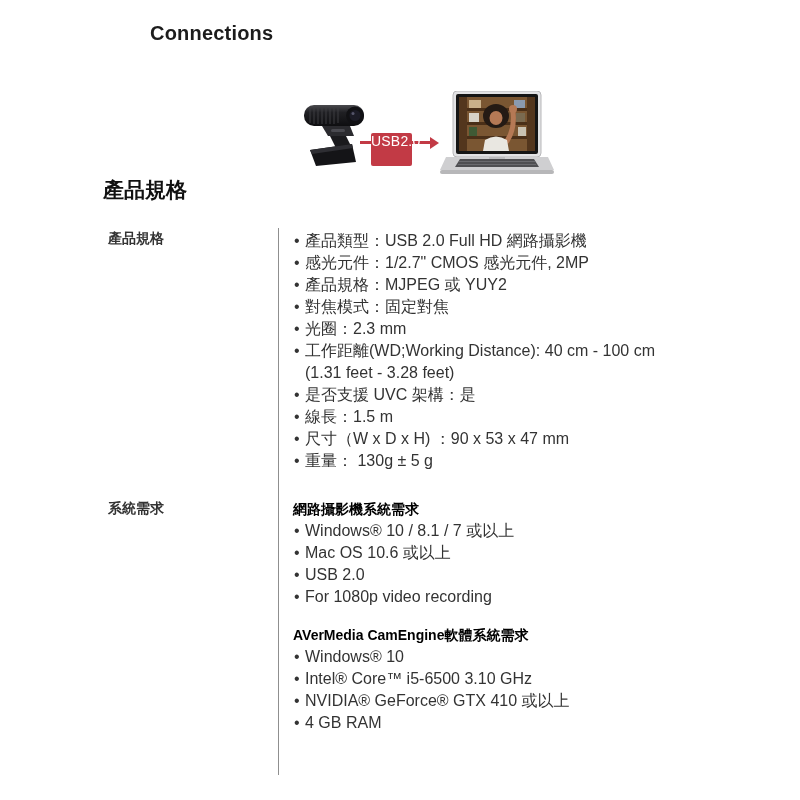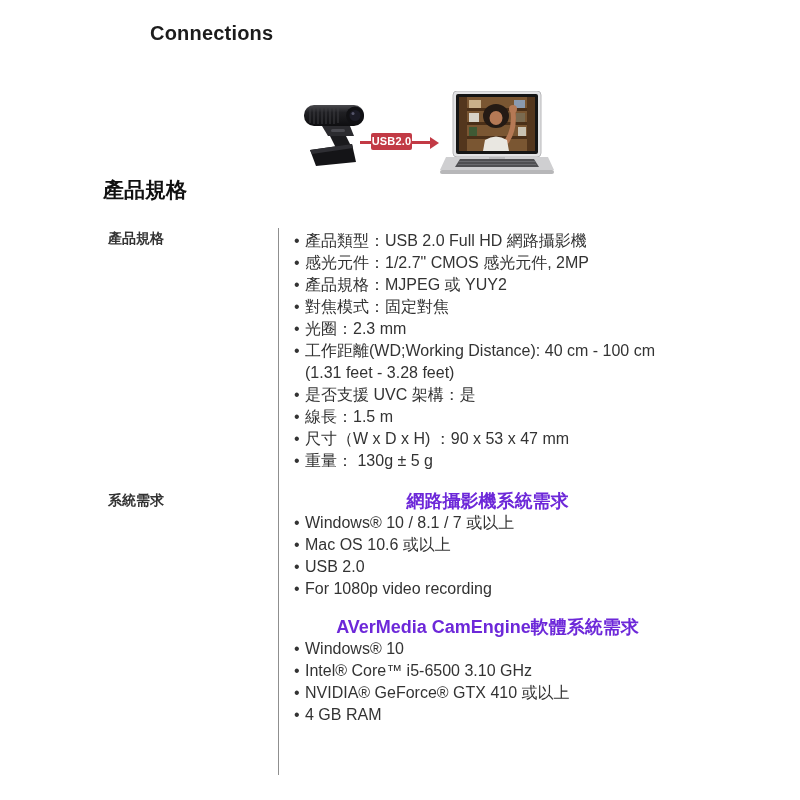--- a/index.html
+++ b/index.html
@@ -36,50 +36,50 @@
   }
   .usb-arrowhead {
     position:absolute; left:430px; top:136.5px;
     width:0; height:0;
     border-left:9px solid #c23a45;
     border-top:6px solid transparent;
     border-bottom:6px solid transparent;
   }
   .usb-badge {
     position:absolute; left:371px; top:133px;
-    width:41px; height:17px;
+    width:41px; height:33px;
     background:#c23a45; border-radius:2px;
-    color:#ffffff; font-size:11px; font-weight:bold;
+    color:#ffffff; font-size:14px; font-weight:normal;
     line-height:17px; text-align:center; letter-spacing:.2px;
   }
 
   
   .spec-table {
     position:absolute; left:278px; top:228px;
     width:404px; min-height:547px;
     border-left:1px solid #8f8f8f;
     padding-left:14px;
   }
   .spec-row { position:relative; }
-  .spec-row + .spec-row { margin-top:18px; }
+  .spec-row + .spec-row { margin-top:26px; }
   .row-label {
     position:absolute; left:-185px; top:2px;
     width:165px;
     font-size:14px; font-weight:bold; color:#333333;
   }
   ul.spec-list { list-style:none; font-size:16px; line-height:22px; }
   ul.spec-list.first { padding-top:2px; }
   li.spec-item { position:relative; padding-left:12px; }
   li.spec-item::before {
     content:"\2022";
     position:absolute; left:1px; top:0;
     color:#333333;
   }
   .group-heading {
-    font-size:18px; font-weight:bold; line-height:22px; color:#6d28d9;text-align:center;
+    font-size:14px; font-weight:bold; line-height:22px; color:#000000;
   }
   .req-group2 { margin-top:16px; }
 </style>
 </head>
 <body>
 
 <div id="page">
 
   <h2 class="connections-title">Connections</h2>
 

